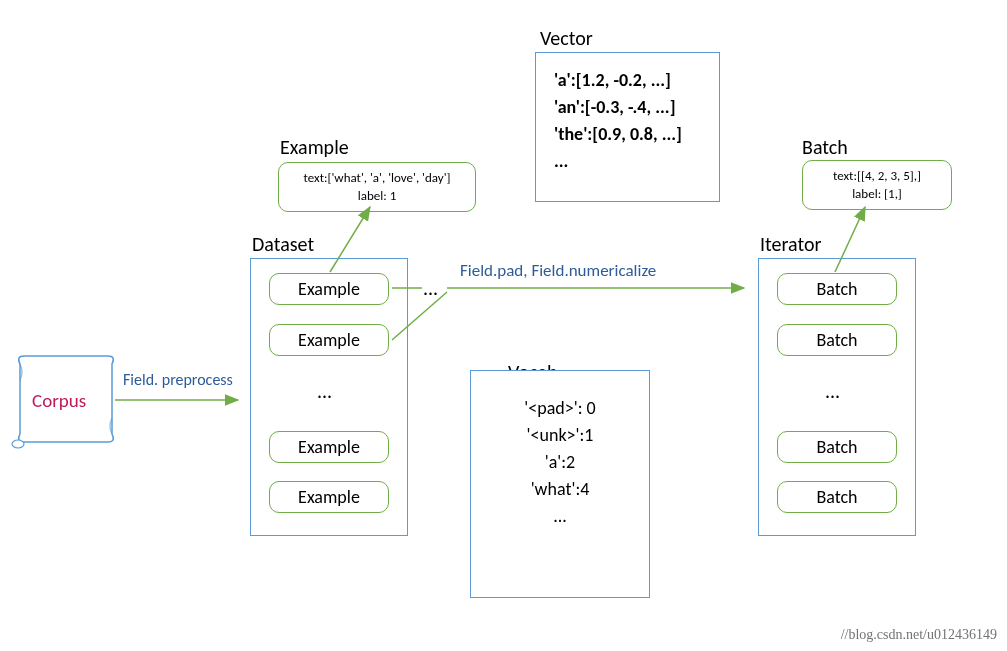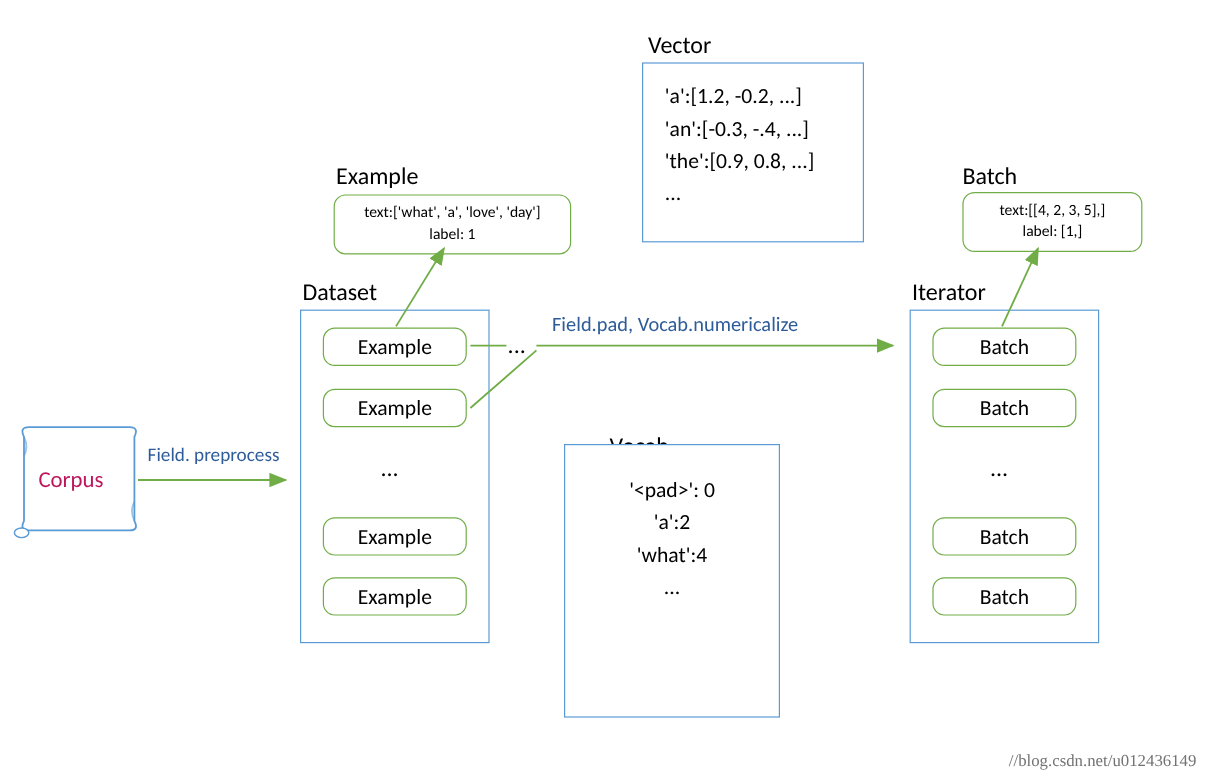--- a/index.html
+++ b/index.html
@@ -56,21 +56,21 @@
       position: absolute;
       overflow: visible;
       pointer-events: none;
     }
     .vocab-line, .vector-line {
       font-size: 18px;
       color: #000;
       text-align: center;
       line-height: 1.5;
     }
-    .vector-line { text-align: left; padding-left: 18px; }
+    .vector-line { text-align: left; padding-left: 18px; font-weight: bold; }
     .corpus-text {
       position: absolute;
       font-size: 19px;
       color: #be185d;
     }
   </style>
 </head>
 <body>
 
 <svg class="arrow" style="left:8px; top:352px;" width="110" height="105">
@@ -126,25 +126,26 @@
 <svg class="arrow" style="left:392px; top:270px;" width="362" height="80">
   <defs>
       <marker id="ah3" markerWidth="10" markerHeight="8" refX="9" refY="4" orient="auto">
         <path d="M0,0 L10,4 L0,8 Z" fill="#70AD47"></path>
       </marker>
     </defs>
   <line x1="0" y1="18" x2="30" y2="18" stroke="#70AD47" stroke-width="1.5"></line>
   <line x1="55" y1="18" x2="352" y2="18" stroke="#70AD47" stroke-width="1.5" marker-end="url(#ah3)"></line>
   <line x1="0" y1="70" x2="55" y2="22" stroke="#70AD47" stroke-width="1.5"></line>
 </svg>
-<span class="arrow-label" style="left:460px; top:260px; font-size:17px;">Field.pad, Vocab.numericalize</span>
+<span class="arrow-label" style="left:460px; top:260px; font-size:17px;">Field.pad, Field.numericalize</span>
 
 <span class="title" style="left:508px; top:360px;">Vocab</span>
 <div class="box" style="left:470px; top:370px; width:180px; height:228px; padding-top:24px;">
   <div class="vocab-line">'&lt;pad&gt;': 0</div>
+  <div class="vocab-line">'&lt;unk&gt;':1</div>
   <div class="vocab-line">'a':2</div>
   <div class="vocab-line">'what':4</div>
   <div class="vocab-line">...</div>
 </div>
 
 <span class="title" style="left:760px; top:232px;">Iterator</span>
 <div class="box" style="left:758px; top:258px; width:158px; height:278px;">
   <div class="pill" style="position:absolute; left:18px; top:14px; width:120px;">Batch</div>
   <div class="pill" style="position:absolute; left:18px; top:65px; width:120px;">Batch</div>
   <div style="position:absolute; left:66px; top:120px; font-size:20px;">...</div>

